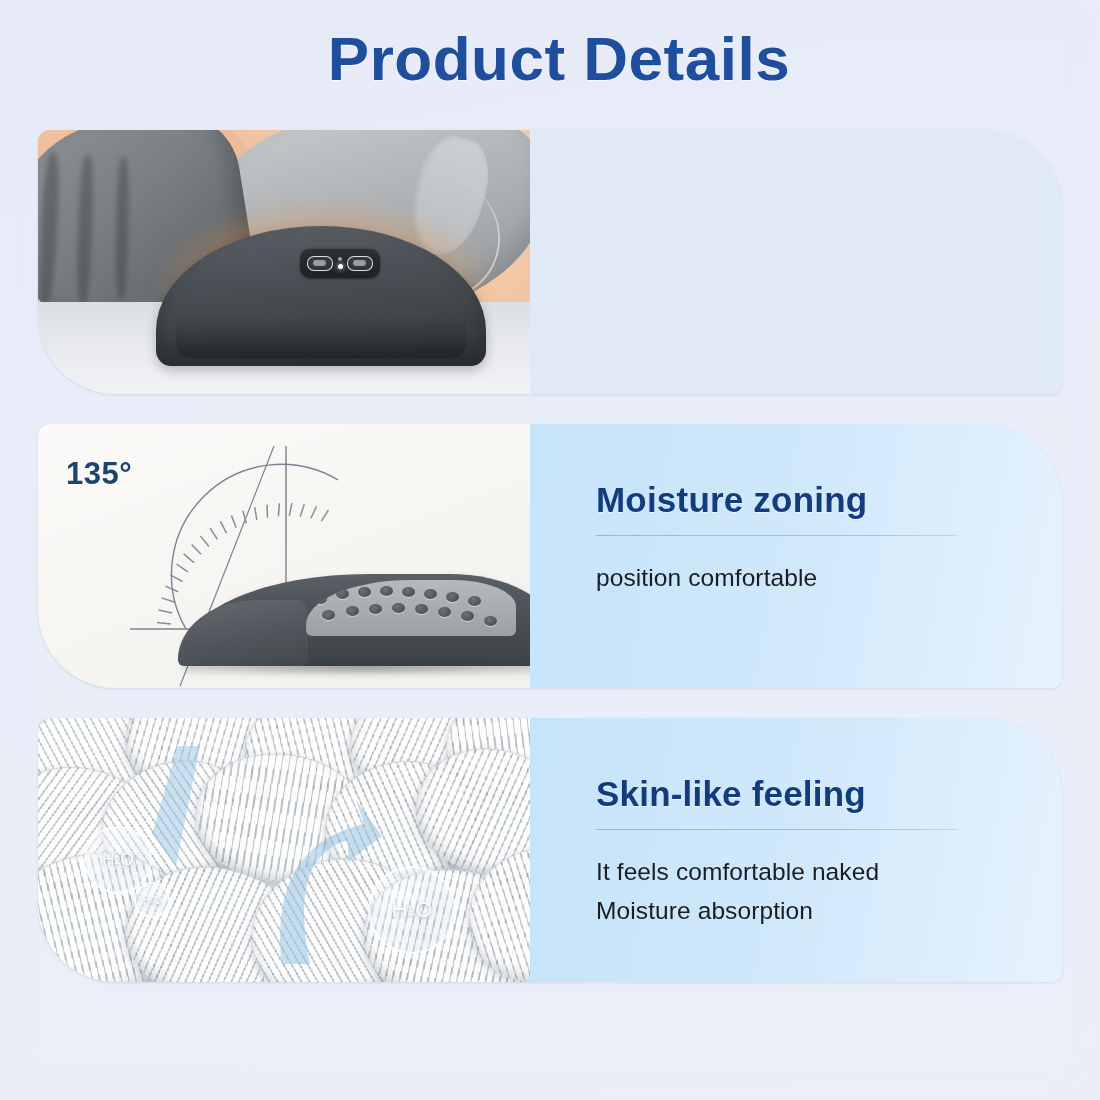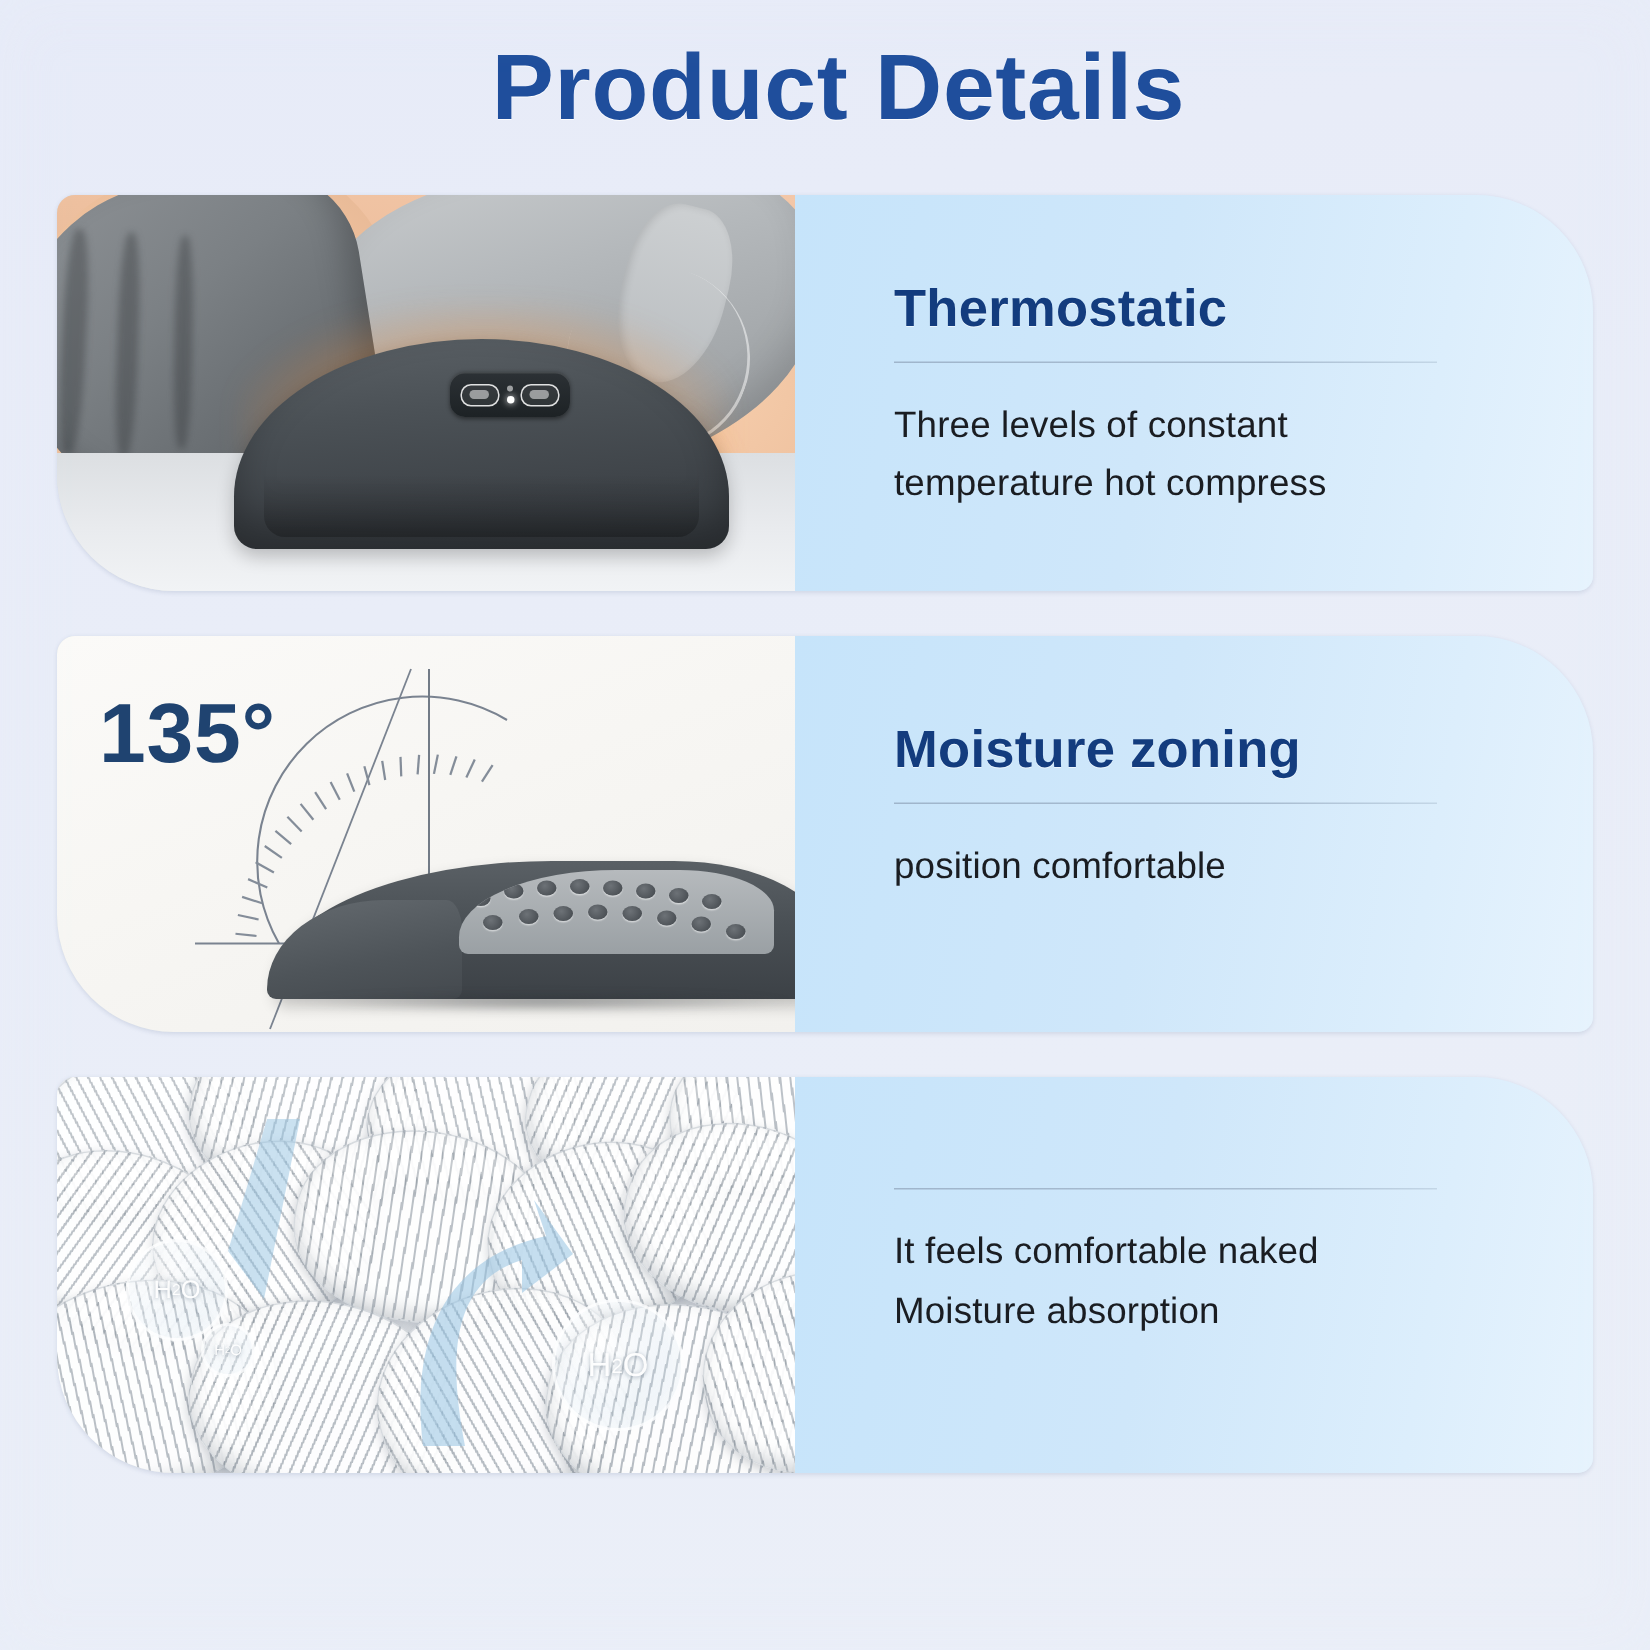--- a/index.html
+++ b/index.html
@@ -198,21 +198,21 @@
   .a1-led-stack { display:flex; flex-direction:column; gap:3px; align-items:center; }
   .a1-led-dim { width:4px;height:4px;border-radius:50%;background:rgba(255,255,255,0.55); }
 
   
   .art2 {
     position: absolute; inset: 0;
     background: linear-gradient(160deg, #fbfaf8 0%, #f7f6f3 45%, #f2f1ee 100%);
   }
   .a2-label {
     position: absolute; left: 28px; top: 32px;
-    font-size: 56px; font-weight: bold; color: #1f4370;
+    font-size: 31px; font-weight: bold; color: #1f4370;
     letter-spacing: 0.5px;
   }
   .a2-svg { position: absolute; inset: 0; }
   
   .a2-pillow {
     position: absolute; left: 145px; bottom: 22px; width: 370px; height: 92px;
     background: linear-gradient(180deg, #5a6065 0%, #4a5055 45%, #3c4146 100%);
     border-radius: 50% 28% 8px 8px / 86% 60% 8px 8px;
     box-shadow: 0 5px 10px rgba(0,0,0,0.2);
   }
@@ -305,28 +305,20 @@
             <div class="a1-led-stack">
               <div class="a1-led-dim"></div>
               <div class="a1-led"></div>
             </div>
             <div class="a1-btn"></div>
           </div>
         </div>
       </div>
     </div>
 
-    <div class="card-panel">
-      <div class="card-heading">Thermostatic</div>
-      <div class="card-divider"></div>
-      <div class="card-body">
-        <span>Three levels of constant</span>
-        <span>temperature hot compress</span>
-      </div>
-    </div>
   </div>
 
   <div class="card">
 
     <div class="card-media">
       <div class="art2">
 
         <svg class="a2-svg" viewBox="0 0 492 264" preserveAspectRatio="none">
 
           <path d="M 148 205 A 110 110 0 0 1 300 56" fill="none" stroke="#7a8390" stroke-width="1.4"></path>
@@ -426,20 +418,21 @@
           <path d="M 38 186 C 30 120, 48 62, 120 46 L 112 22 L 138 58 L 104 84 L 104 62 C 58 76, 54 124, 66 186 Z" fill="rgba(150,195,225,0.55)"></path>
         </svg>
 
         <div class="a3-bubble" style="left:46px;  top:108px; width:64px;  height:64px;  font-size:17px;">H<sub>2</sub>O</div>
         <div class="a3-bubble" style="left:96px;  top:164px; width:32px;  height:32px;  font-size:10px;">H<sub>2</sub>O</div>
         <div class="a3-bubble" style="left:330px; top:148px; width:84px;  height:84px;  font-size:22px;">H<sub>2</sub>O</div>
       </div>
     </div>
 
     <div class="card-panel">
+      <div class="card-heading">Skin-like feeling</div>
       <div class="card-divider"></div>
       <div class="card-body">
         <span>It feels comfortable naked</span>
         <span>Moisture absorption</span>
       </div>
     </div>
   </div>
 
 </div>
 

